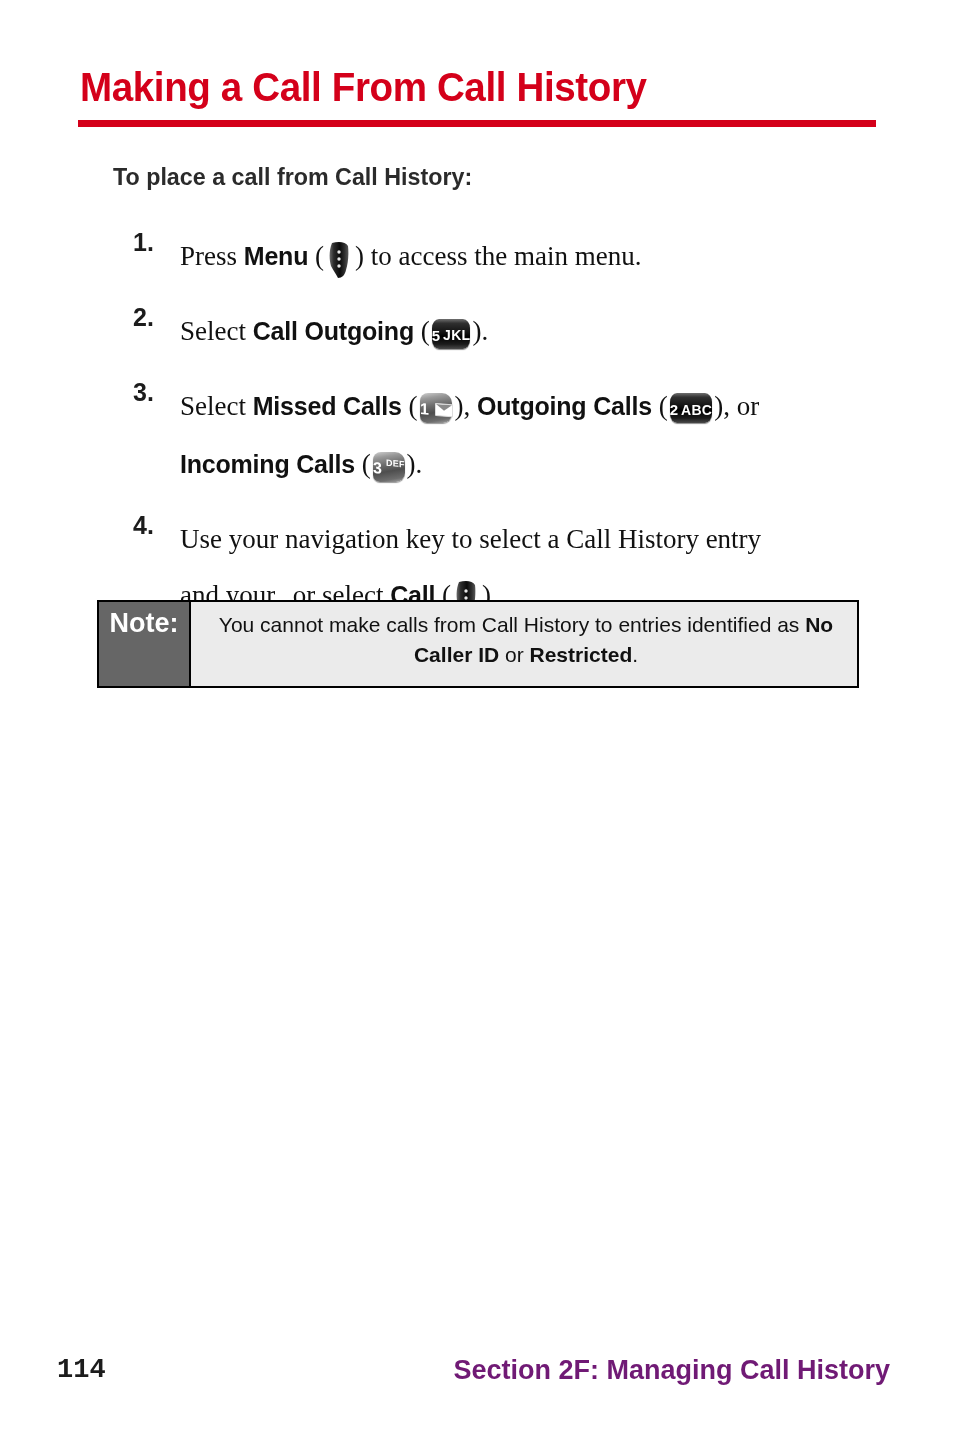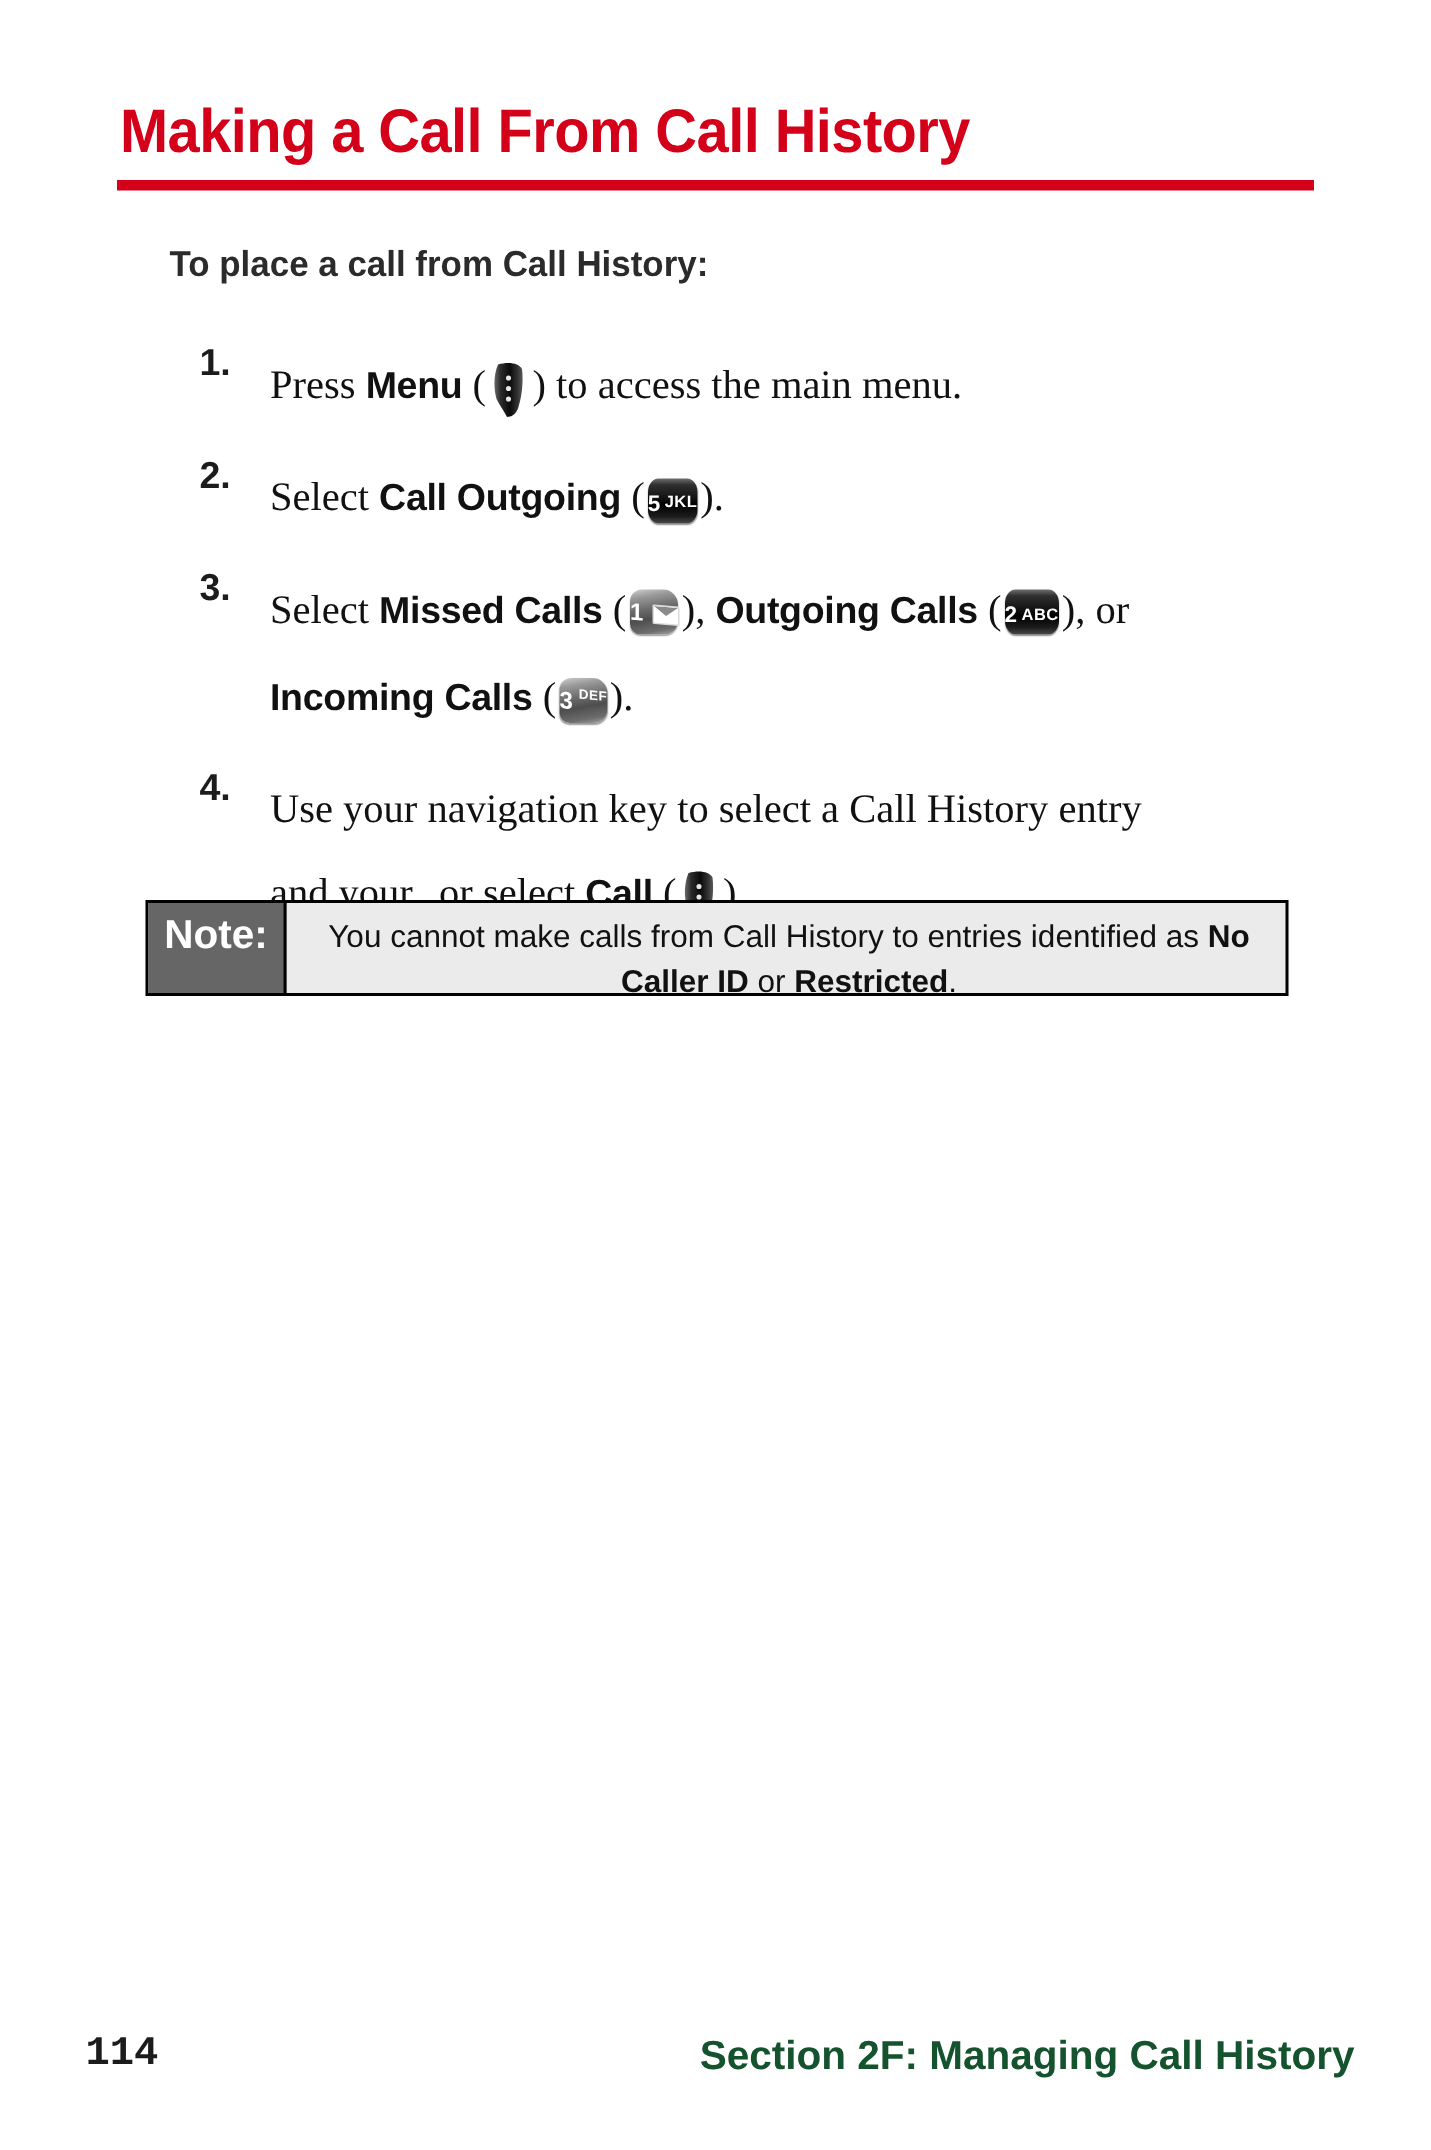--- a/index.html
+++ b/index.html
@@ -120,21 +120,21 @@
     line-height: 25px;
     white-space: nowrap;
     font-family: "Liberation Sans Narrow", "Liberation Sans", sans-serif;
   }
   .key-rect .kd {
     font-size: 15px;
     font-weight: bold;
     vertical-align: middle;
   }
   .key-rect .kl {
-    font-size: 11px;
+    font-size: 14px;
     font-weight: bold;
     letter-spacing: 0.3px;
     vertical-align: middle;
     margin-left: 3px;
   }
 
   
   .key-slant {
     width: 54px;
     height: 27px;
@@ -217,21 +217,21 @@
     height: 40px;
     vertical-align: -12px;
   }
 
   
   .note {
     position: absolute;
     left: 97px;
     top: 600px;
     width: 762px;
-    height: 64px;
+    height: 88px;
     border: 2px solid #000000;
     display: flex;
     box-sizing: border-box;
     background: #ebebeb;
   }
   .note-label {
     width: 92px;
     background: #666666;
     color: #ffffff;
     font-family: "Liberation Sans Narrow", "Liberation Sans", sans-serif;
@@ -263,26 +263,26 @@
     position: absolute;
     left: 57px;
     top: 1355px;
     font-family: Liberation Mono, monospace;
     font-weight: bold;
     font-size: 27px;
     color: #1c1c1c;
   }
   .footer-section {
     position: absolute;
-    right: 51px;
+    right: 64px;
     top: 1355px;
     font-family: "Liberation Sans Narrow", "Liberation Sans", sans-serif;
     font-weight: bold;
     font-size: 27px;
-    color: #14532d;
+    color: #701a75;
     white-space: nowrap;
   }
 </style>
 </head>
 <body>
 
 <div class="page">
 
   <div class="title">Making a Call From Call History</div>
   <div class="title-rule"></div>

